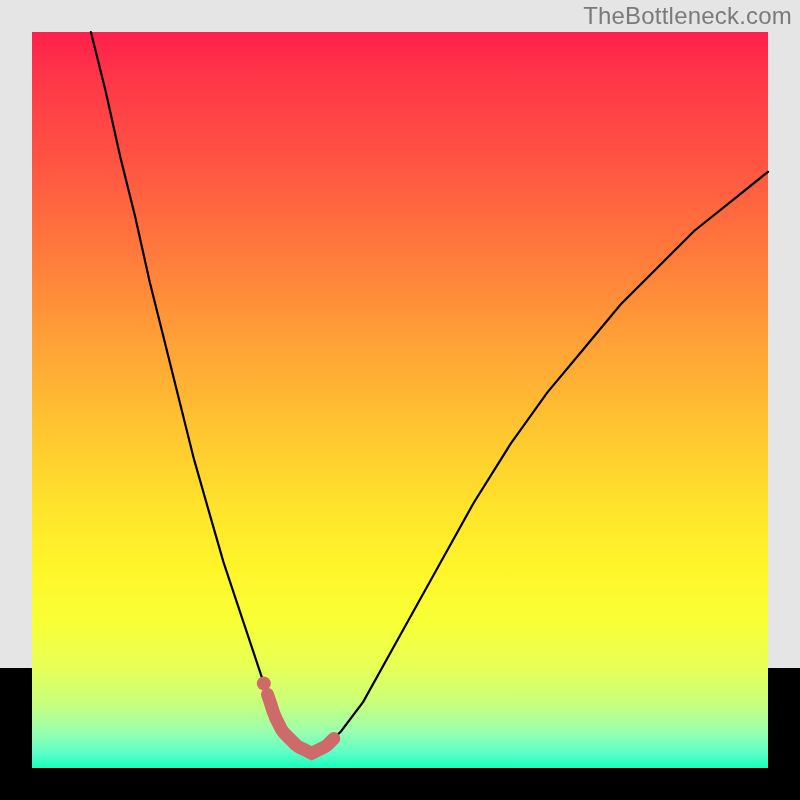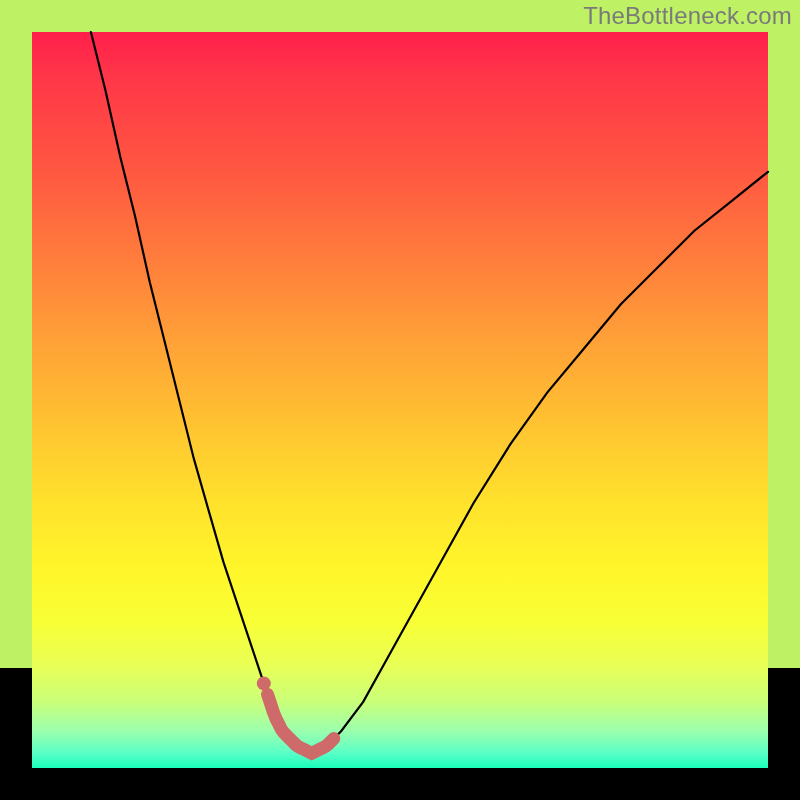--- a/index.html
+++ b/index.html
@@ -10,21 +10,21 @@
     background: #000;
     font-family: Arial, Helvetica, sans-serif;
     overflow: hidden;
   }
   .frame {
     position: absolute;
     left: 0;
     top: 0;
     width: 800px;
     height: 668px;
-    background: #bef264;
+    background: #e5e5e5;
     text-align: right;
   }
   .plot {
     position: absolute;
     left: 32px;
     top: 32px;
     width: 736px;
     height: 736px;
     background: linear-gradient(to bottom,
       #ff1f4b 0%,

